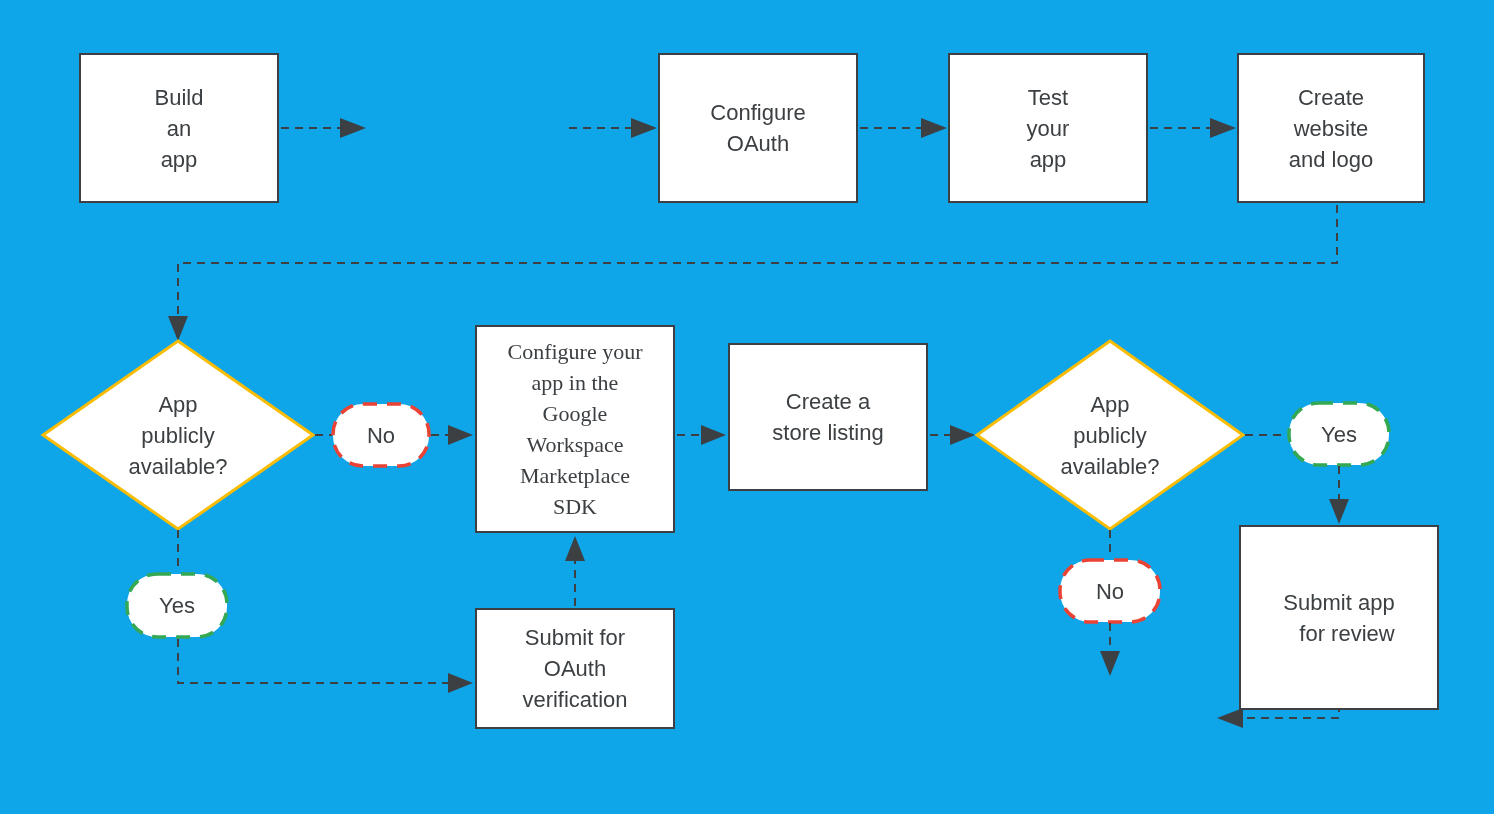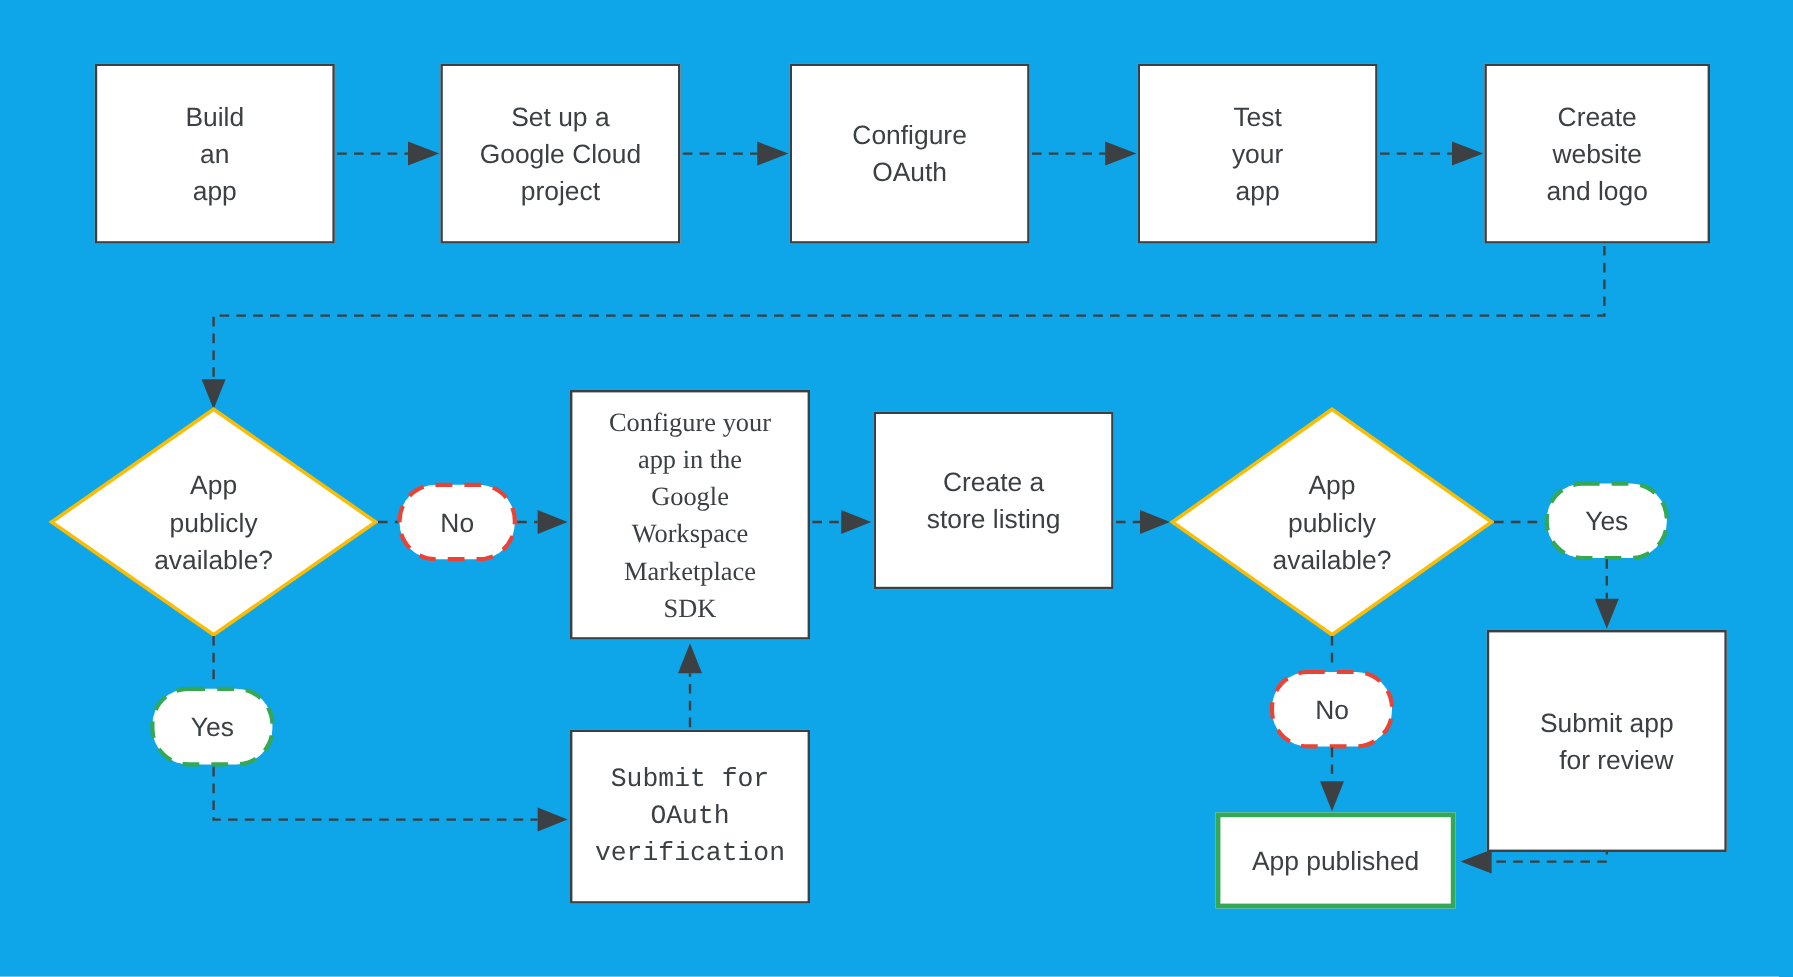--- a/index.html
+++ b/index.html
@@ -99,46 +99,42 @@
     <line class="edge" x1="1110" y1="623" x2="1110" y2="651"></line>
     <polygon class="head" points="1100,651 1120,651 1110,676"></polygon>
 
     <path class="edge" d="M1339,676 V718 H1243"></path>
     <polygon class="head" points="1243,708 1243,728 1217,718"></polygon>
   </svg>
 
   <div class="node" style="left:79px;  top:53px; width:200px; height:150px;">Build
 an
 app</div>
-  <div class="node" style="left:367px; top:53px; width:200px; height:150px;">Set up a
-Google Cloud
-project</div>
   <div class="node" style="left:658px; top:53px; width:200px; height:150px;">Configure
 OAuth</div>
   <div class="node" style="left:948px; top:53px; width:200px; height:150px;">Test
 your
 app</div>
   <div class="node" style="left:1237px;top:53px; width:188px; height:150px;">Create
 website
 and logo</div>
 
   <div class="node" style="left:475px; top:325px; width:200px; height:208px;font-family:Liberation Serif, serif;">Configure your
 app in the
 Google
 Workspace
 Marketplace
 SDK</div>
   <div class="node" style="left:728px; top:343px; width:200px; height:148px;">Create a
 store listing</div>
-  <div class="node" style="left:475px; top:608px; width:200px; height:145px;font-family:Liberation Mono, monospace;">Submit for
+  <div class="node" style="left:475px; top:608px; width:200px; height:121px;">Submit for
 OAuth
 verification</div>
   <div class="node" style="left:1239px;top:525px; width:200px; height:185px;text-align:right;">Submit app
 for review</div>
-  <div class="node published" style="left:1013px;top:677px; width:200px; height:80px;">App published</div>
 
   <div class="float-label" style="left:78px;  top:388px; width:200px; height:94px;">App
 publicly
 available?</div>
   <div class="float-label" style="left:1010px;top:388px; width:200px; height:94px;">App
 publicly
 available?</div>
 
   <div class="float-label" style="left:333px; top:404px; width:96px;  height:62px;">No</div>
   <div class="float-label" style="left:127px; top:574px; width:100px; height:63px;">Yes</div>

